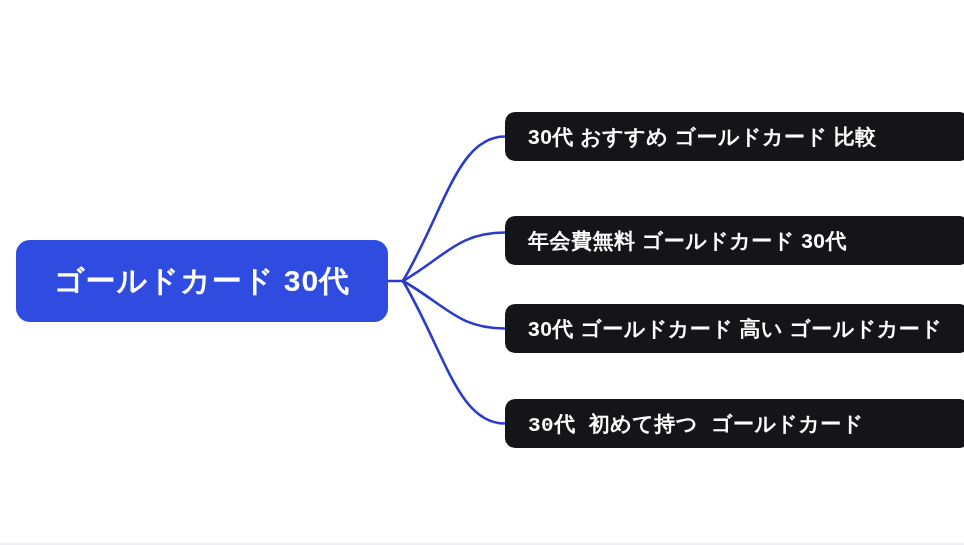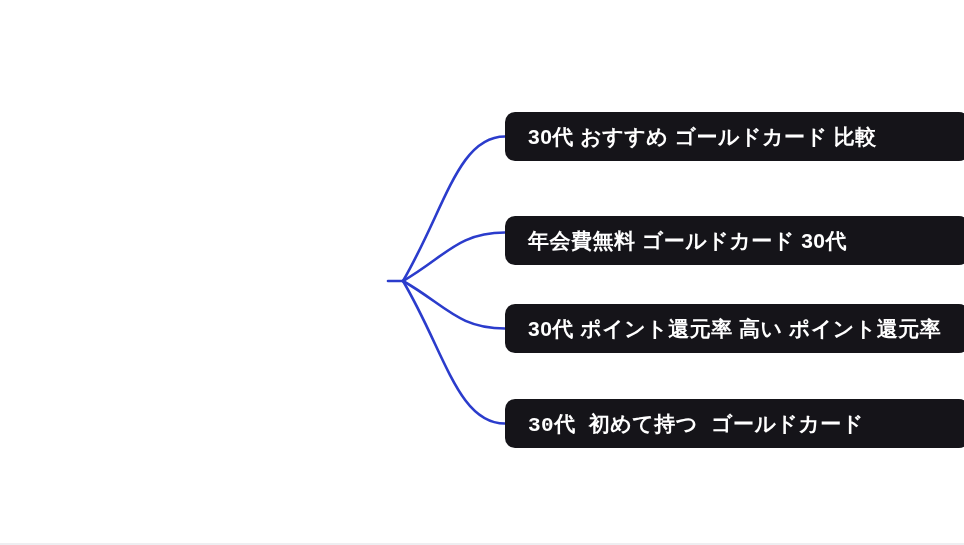--- a/index.html
+++ b/index.html
@@ -80,30 +80,33 @@
 <div class="canvas">
 
   <svg class="connectors" viewBox="0 0 964 545" xmlns="http://www.w3.org/2000/svg">
       <path d="M 388 281 L 403 281" fill="none" stroke="#2B3CCC" stroke-width="2.6" stroke-linecap="round"></path>
       <path d="M 403 281 C 445 208.75, 458 136.5, 505 136.5" fill="none" stroke="#2B3CCC" stroke-width="2.6" stroke-linecap="round"></path>
       <path d="M 403 281 C 445 256.75, 458 232.5, 505 232.5" fill="none" stroke="#2B3CCC" stroke-width="2.6" stroke-linecap="round"></path>
       <path d="M 403 281 C 445 304.75, 458 328.5, 505 328.5" fill="none" stroke="#2B3CCC" stroke-width="2.6" stroke-linecap="round"></path>
       <path d="M 403 281 C 445 352.25, 458 423.5, 505 423.5" fill="none" stroke="#2B3CCC" stroke-width="2.6" stroke-linecap="round"></path>
     </svg>
 
+  <div class="root-node">
+    <span class="label">ゴールドカード 30代</span>
+  </div>
 
   <div id="children">
       <div class="child-node" style="top: 112px;">
         <span class="label">30代 おすすめ ゴールドカード 比較</span>
       </div>
       <div class="child-node" style="top: 216px;">
         <span class="label">年会費無料 ゴールドカード 30代</span>
       </div>
       <div class="child-node" style="top: 304px;">
-        <span class="label">30代 ポイント還元率 高い ポイント還元率</span>
+        <span class="label">30代 ゴールドカード 高い ゴールドカード</span>
       </div>
       <div class="child-node" style="top: 399px; font-family: Liberation Mono, monospace;">
         <span class="label">30代 初めて持つ ゴールドカード</span>
       </div>
     </div>
 
   <div class="bottom-edge"></div>
 </div>
 
 </body></html>

